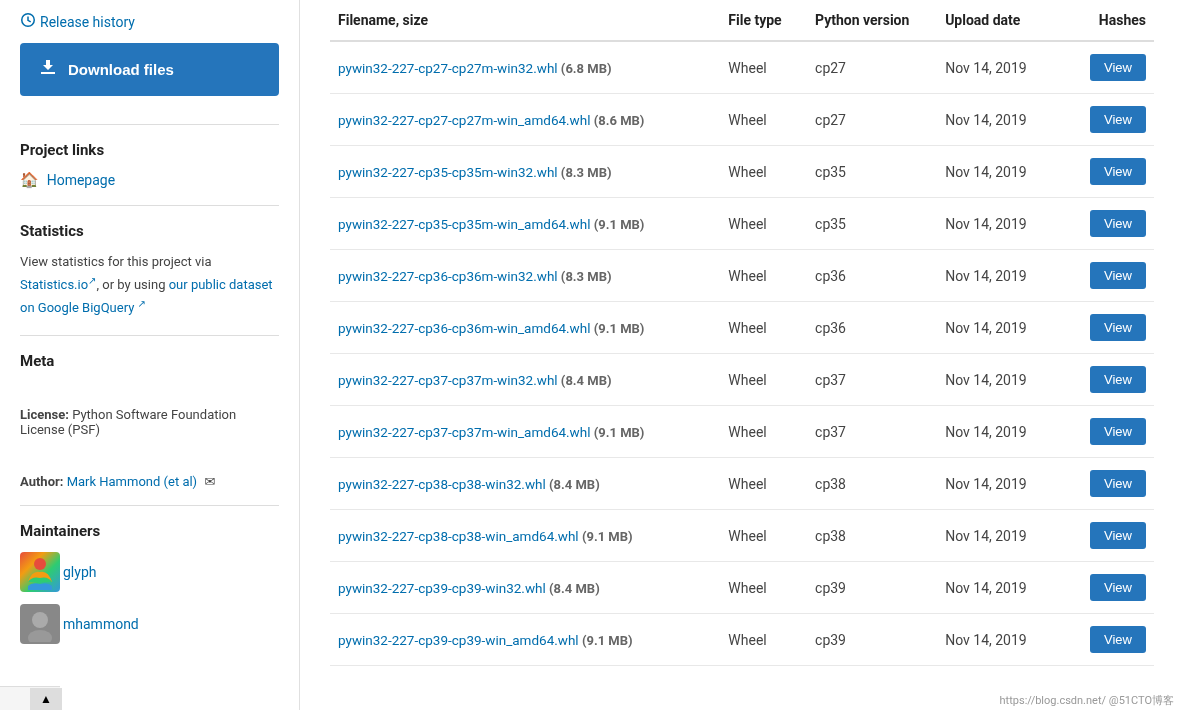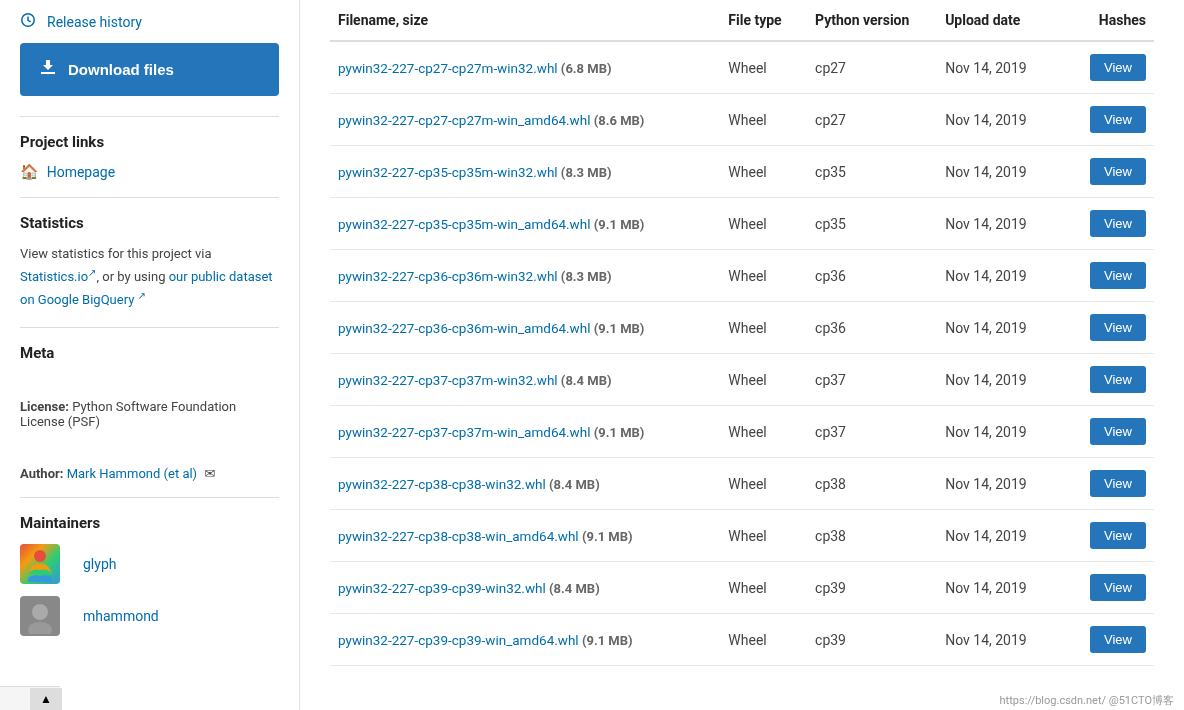--- a/index.html
+++ b/index.html
@@ -8,40 +8,40 @@
     
     .sidebar {
       width: 300px;
       min-width: 300px;
       padding: 0 20px 20px 20px;
       border-right: 1px solid #e0e0e0;
     }
     .release-history-link {
       display: flex;
       align-items: center;
-      gap: 11px;
+      gap: 4px;
       color: #006dad;
       text-decoration: none;
       padding: 12px 0;
       font-size: 14px;
     }
     .download-btn {
       display: flex;
       align-items: center;
       gap: 10px;
       width: 100%;
       padding: 14px 18px;
       background: #2575bb;
       color: #fff;
       border: none;
       border-radius: 4px;
       font-size: 15px;
       font-weight: 600;
       cursor: pointer;
-      margin-bottom: 20px;
+      margin-bottom: 28px;
     }
     .download-icon { font-size: 18px; }
 
     .sidebar-divider {
       border: none;
       border-top: 1px solid #ddd;
       margin: 16px 0;
     }
 
     .sidebar-section-title {
@@ -82,21 +82,21 @@
     .meta-label { font-weight: 700; }
     .meta-link { color: #006dad; text-decoration: none; }
 
     .maintainers-list {
       list-style: none;
       margin-top: 8px;
     }
     .maintainer-item {
       display: flex;
       align-items: center;
-      gap: 23px;
+      gap: 3px;
       margin-bottom: 12px;
       text-align: center;
     }
     .maintainer-avatar {
       width: 40px;
       height: 40px;
       border-radius: 4px;
       background: #ccc;
       overflow: hidden;
       display: flex;

